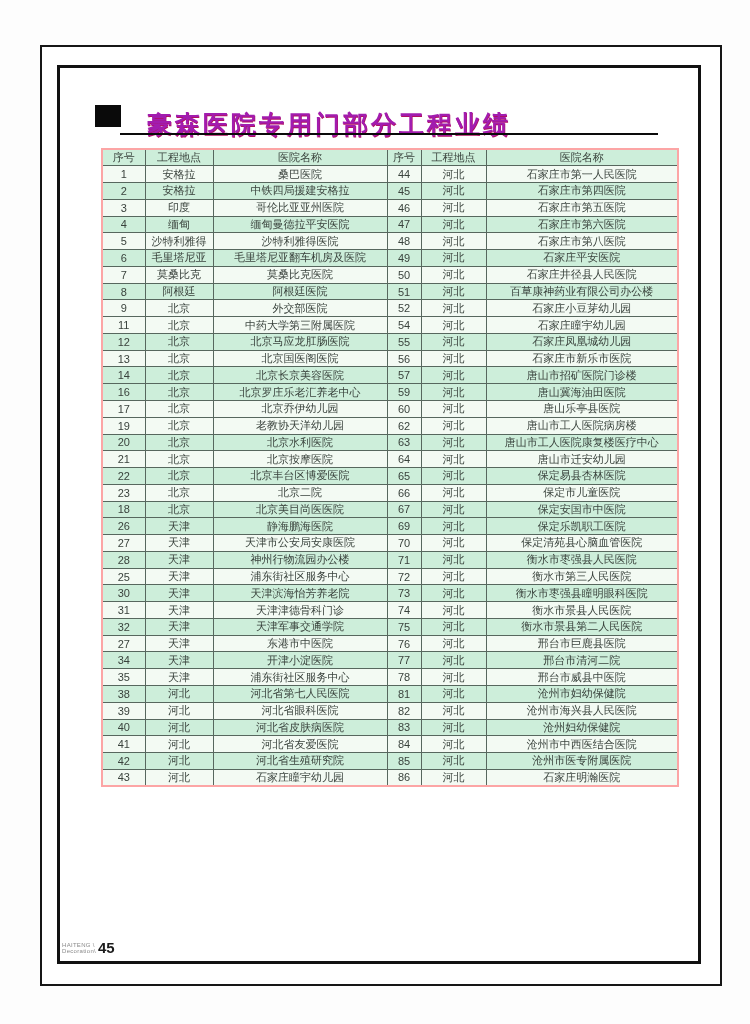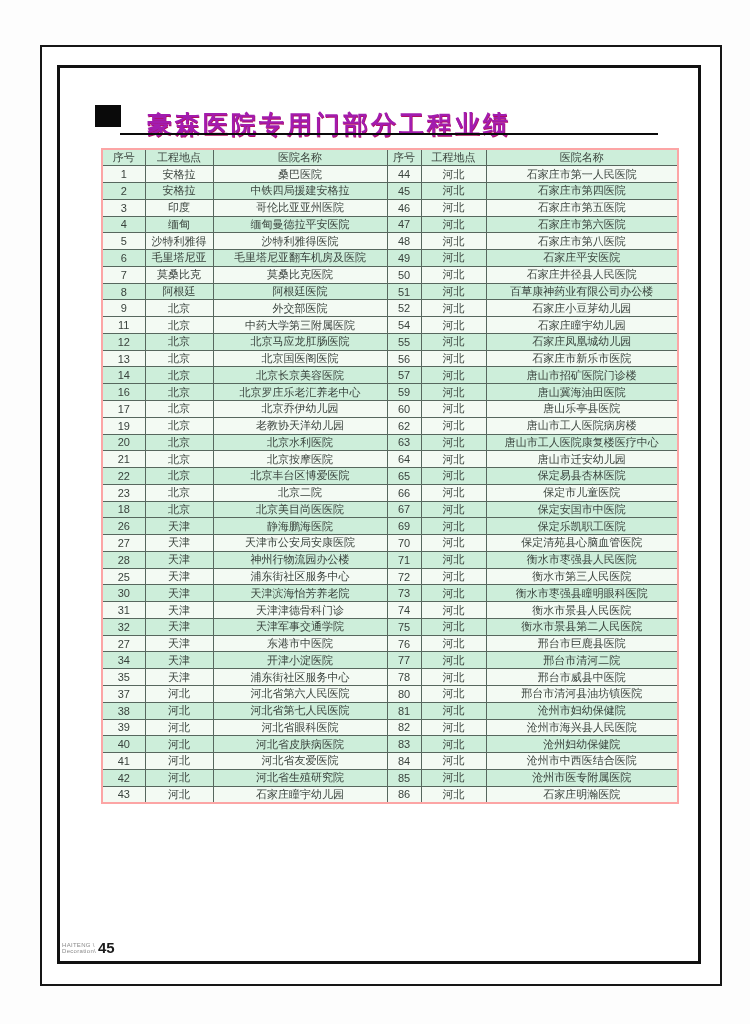--- a/index.html
+++ b/index.html
@@ -329,28 +329,20 @@
         <td class="col-name2">邢台市清河二院</td>
       </tr>
       <tr>
         <td class="col-no1">35</td>
         <td class="col-loc1">天津</td>
         <td class="col-name1">浦东街社区服务中心</td>
         <td class="col-no2">78</td>
         <td class="col-loc2">河北</td>
         <td class="col-name2">邢台市威县中医院</td>
       </tr>
-      <tr>
-        <td class="col-no1">37</td>
-        <td class="col-loc1">河北</td>
-        <td class="col-name1">河北省第六人民医院</td>
-        <td class="col-no2">80</td>
-        <td class="col-loc2">河北</td>
-        <td class="col-name2">邢台市清河县油坊镇医院</td>
-      </tr>
       <tr class="even">
         <td class="col-no1">38</td>
         <td class="col-loc1">河北</td>
         <td class="col-name1">河北省第七人民医院</td>
         <td class="col-no2">81</td>
         <td class="col-loc2">河北</td>
         <td class="col-name2">沧州市妇幼保健院</td>
       </tr>
       <tr>
         <td class="col-no1">39</td>

